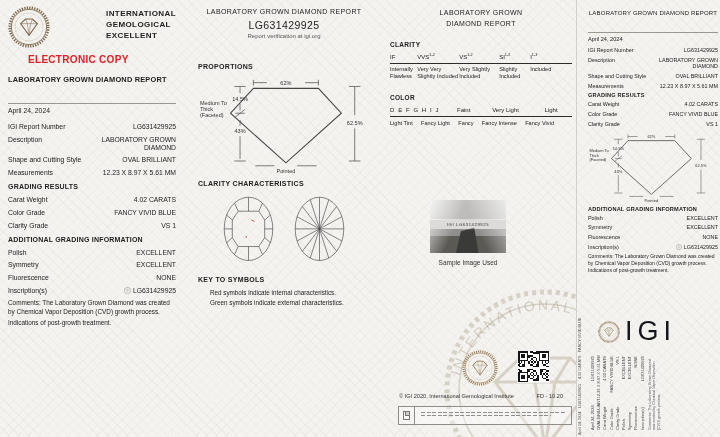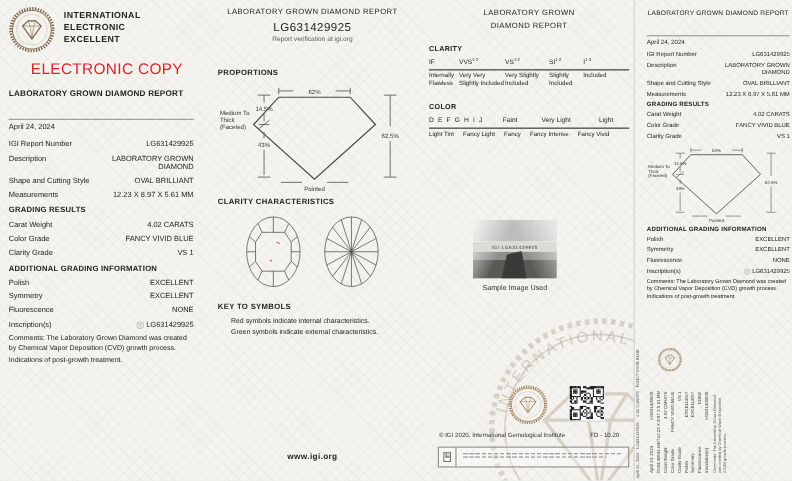--- a/index.html
+++ b/index.html
@@ -18,23 +18,23 @@
   .shead{font-weight:bold;font-size:7px;letter-spacing:.2px;margin:6px 0 6px;}
   .divider{border-top:1px solid #9a9890;margin:0;}
   sup{font-size:3.8px;vertical-align:super;line-height:0;}
 
   
   .seal{display:block;}
   .hidden-defs{position:absolute;width:0;height:0;overflow:hidden;}
 
   
   .panel-left{left:8px;width:168px;padding-top:6px;}
-  .brandrow{display:flex;gap:8px;align-items:flex-start;height:44px;}
+  .brandrow{display:flex;gap:8px;align-items:flex-start;height:44px;justify-content:space-between;}
   .brandname{font-size:8px;font-weight:bold;letter-spacing:.4px;line-height:1.35;padding-top:3px;}
-  .ecopy{color:#e02127;font-weight:normal;font-size:14px;letter-spacing:.3px;margin:4px 0 0 20px;}
+  .ecopy{color:#e02127;font-weight:bold;font-size:10px;letter-spacing:.3px;margin:4px 0 0 20px;}
   .lp-title{font-weight:bold;font-size:7.4px;letter-spacing:.2px;margin-top:10px;}
   .lp-divider{margin-top:19px;}
   .lp-date{font-size:6.8px;margin-top:3px;}
   .lp-rows{margin-top:9px;}
   .comments{font-size:6.4px;line-height:1.35;margin-top:2px;width:162px;}
   .comments p{margin:0 0 2px;}
   .insc-v{display:flex;gap:2px;align-items:center;}
 
   
   .panel-mid{left:190px;width:188px;padding:8px 8px 0;}
@@ -136,21 +136,21 @@
     </symbol>
   </svg>
 
   <div class="panel panel-left">
     <div class="brandrow">
       <svg class="seal" width="42" height="42" style="color:#7b6244">
           <use href="#seal"></use>
         </svg>
       <div class="brandname">
         <div>INTERNATIONAL</div>
-        <div>ELECTRONIC</div>
+        <div>GEMOLOGICAL</div>
         <div>EXCELLENT</div>
       </div>
     </div>
     <div class="ecopy">ELECTRONIC COPY</div>
     <div class="lp-title">LABORATORY GROWN DIAMOND REPORT</div>
     <div class="divider lp-divider"></div>
     <div class="lp-date">April 24, 2024</div>
 
     <div class="lp-rows">
       <div class="row">
@@ -268,21 +268,20 @@
         <path d="M36 46L69 46M36 46L66.5 62.5M36 46L59.3 76.4M36 46L48.6 85.7M36 46L36 89M36 46L23.4 85.7M36 46L12.7 76.4M36 46L5.5 62.5M36 46L3 46M36 46L5.5 29.5M36 46L12.7 15.6M36 46L23.4 6.3M36 46L36 3M36 46L48.6 6.3M36 46L59.3 15.6M36 46L66.5 29.5"></path>
       </svg>
     </div>
 
     <div class="sec-h mid-key-h">KEY TO SYMBOLS</div>
     <div class="keylines">
       <div>Red symbols indicate internal characteristics.</div>
       <div>Green symbols indicate external characteristics.</div>
     </div>
 
-    <div class="mid-site">www.igi.org</div>
   </div>
 
   <div class="panel panel-scales">
     <svg class="watermark" viewBox="0 0 240 240">
       <circle class="wm" cx="120" cy="120" r="98" stroke-width="5" stroke-dasharray="4 4"></circle>
       <circle class="wm" cx="120" cy="120" r="86" stroke-width="1.5"></circle>
       <path id="wmarc" d="M 32 128 A 88 88 0 0 1 208 128" fill="none"></path>
       <text><textPath href="#wmarc" startOffset="8%">INTERNATIONAL GEMOLOGICAL INSTITUTE</textPath></text>
       <path class="wm" stroke-width="3" d="M70 112 L95 88 L145 88 L170 112 L120 178 Z M70 112 H170 M95 88 L110 112 M145 88 L130 112 M110 112 L120 178 M130 112 L120 178"></path>
     </svg>
@@ -674,20 +673,21 @@
     </div>
     <div class="st-comments">
       <p>Comments: The Laboratory Grown Diamond was created by Chemical Vapor Deposition (CVD) growth process.</p>
       <p>Indications of post-growth treatment.</p>
     </div>
 
     <div class="st-logo">
       <svg class="seal" width="22" height="22">
           <use href="#seal"></use>
         </svg>
+      <span class="igi-tx">IGI</span>
     </div>
 
     <div class="ministub">
       <div class="inner">
         <div class="mr">
             <span>April 24, 2024</span>
             <span>LG631429925</span>
           </div>
         <div class="mr">
             <span>OVAL BRILLIANT</span>

